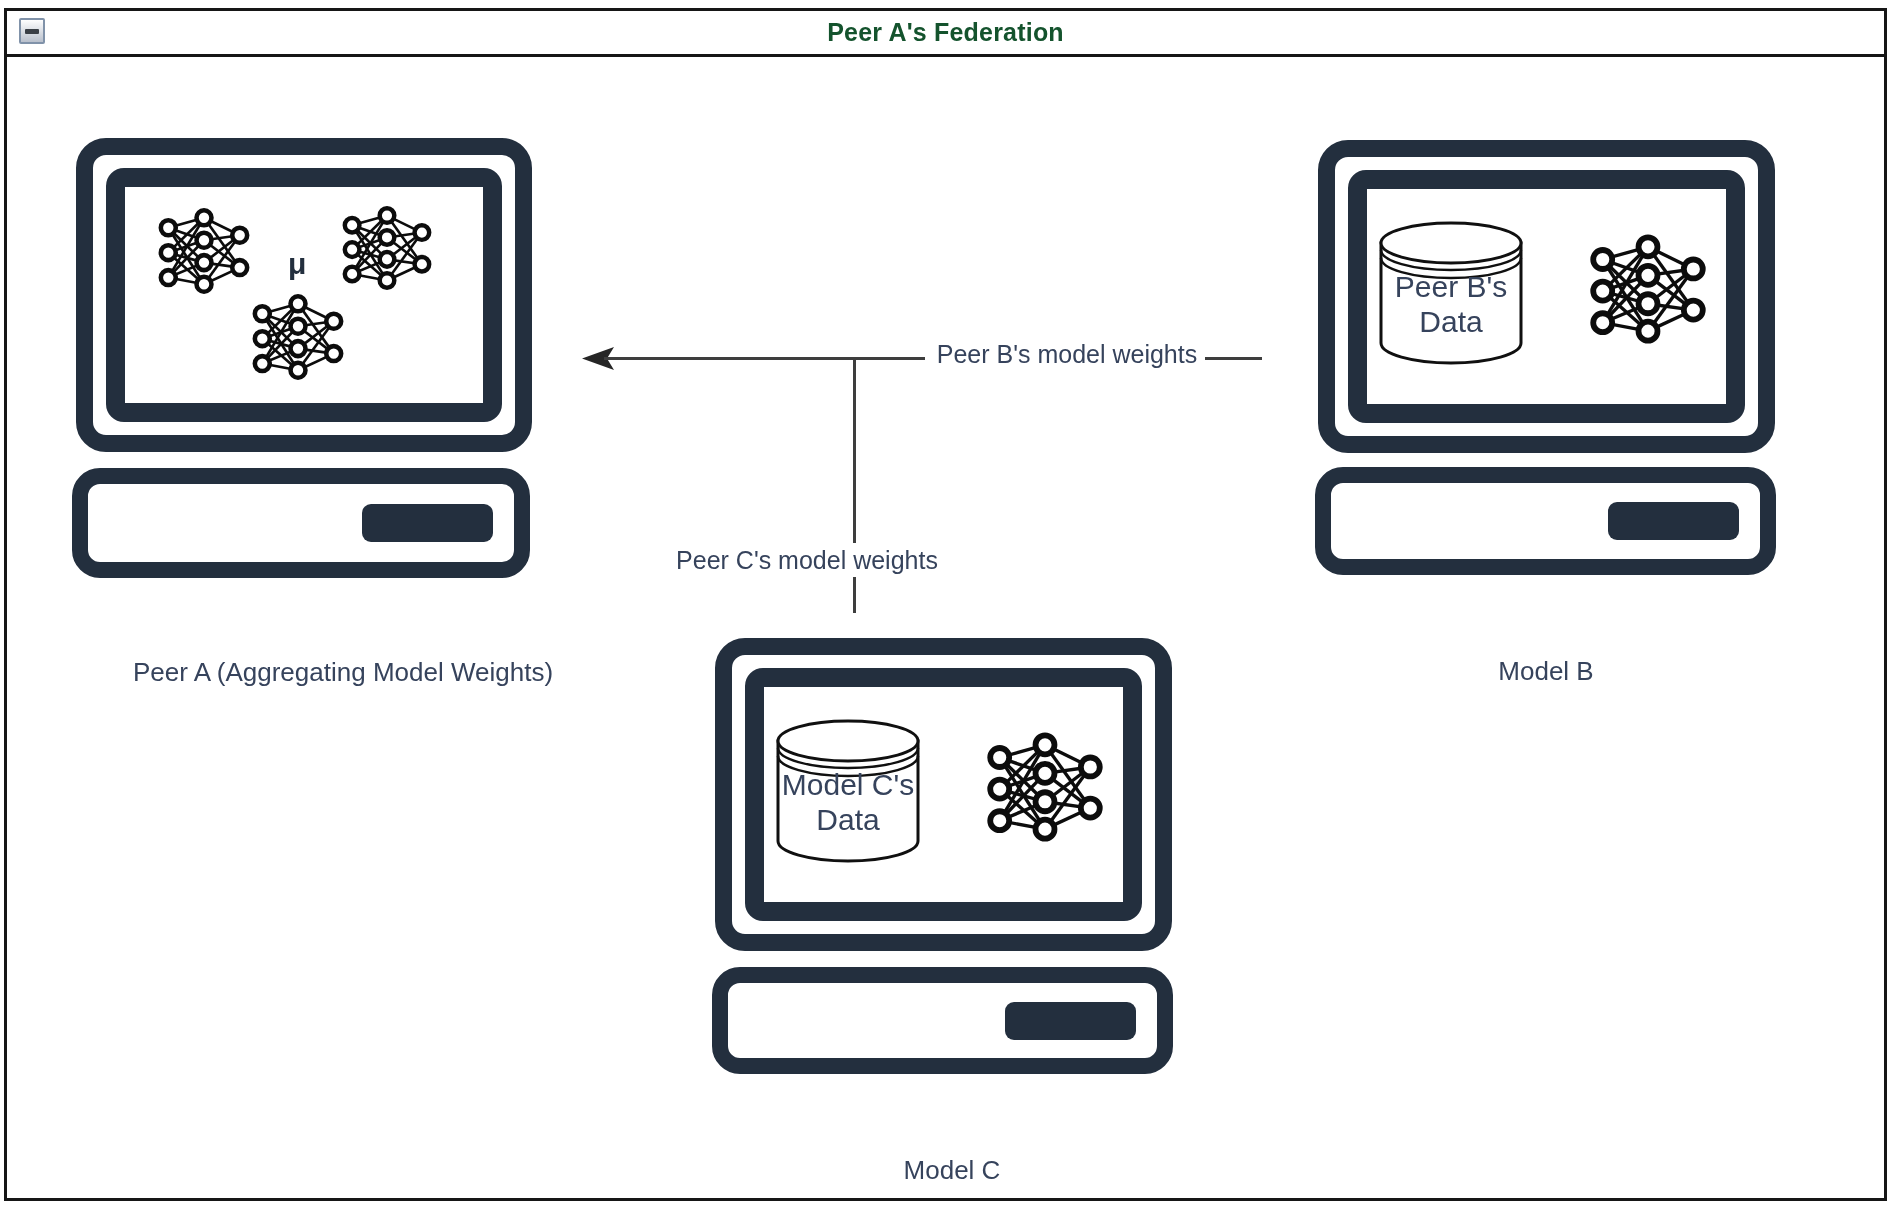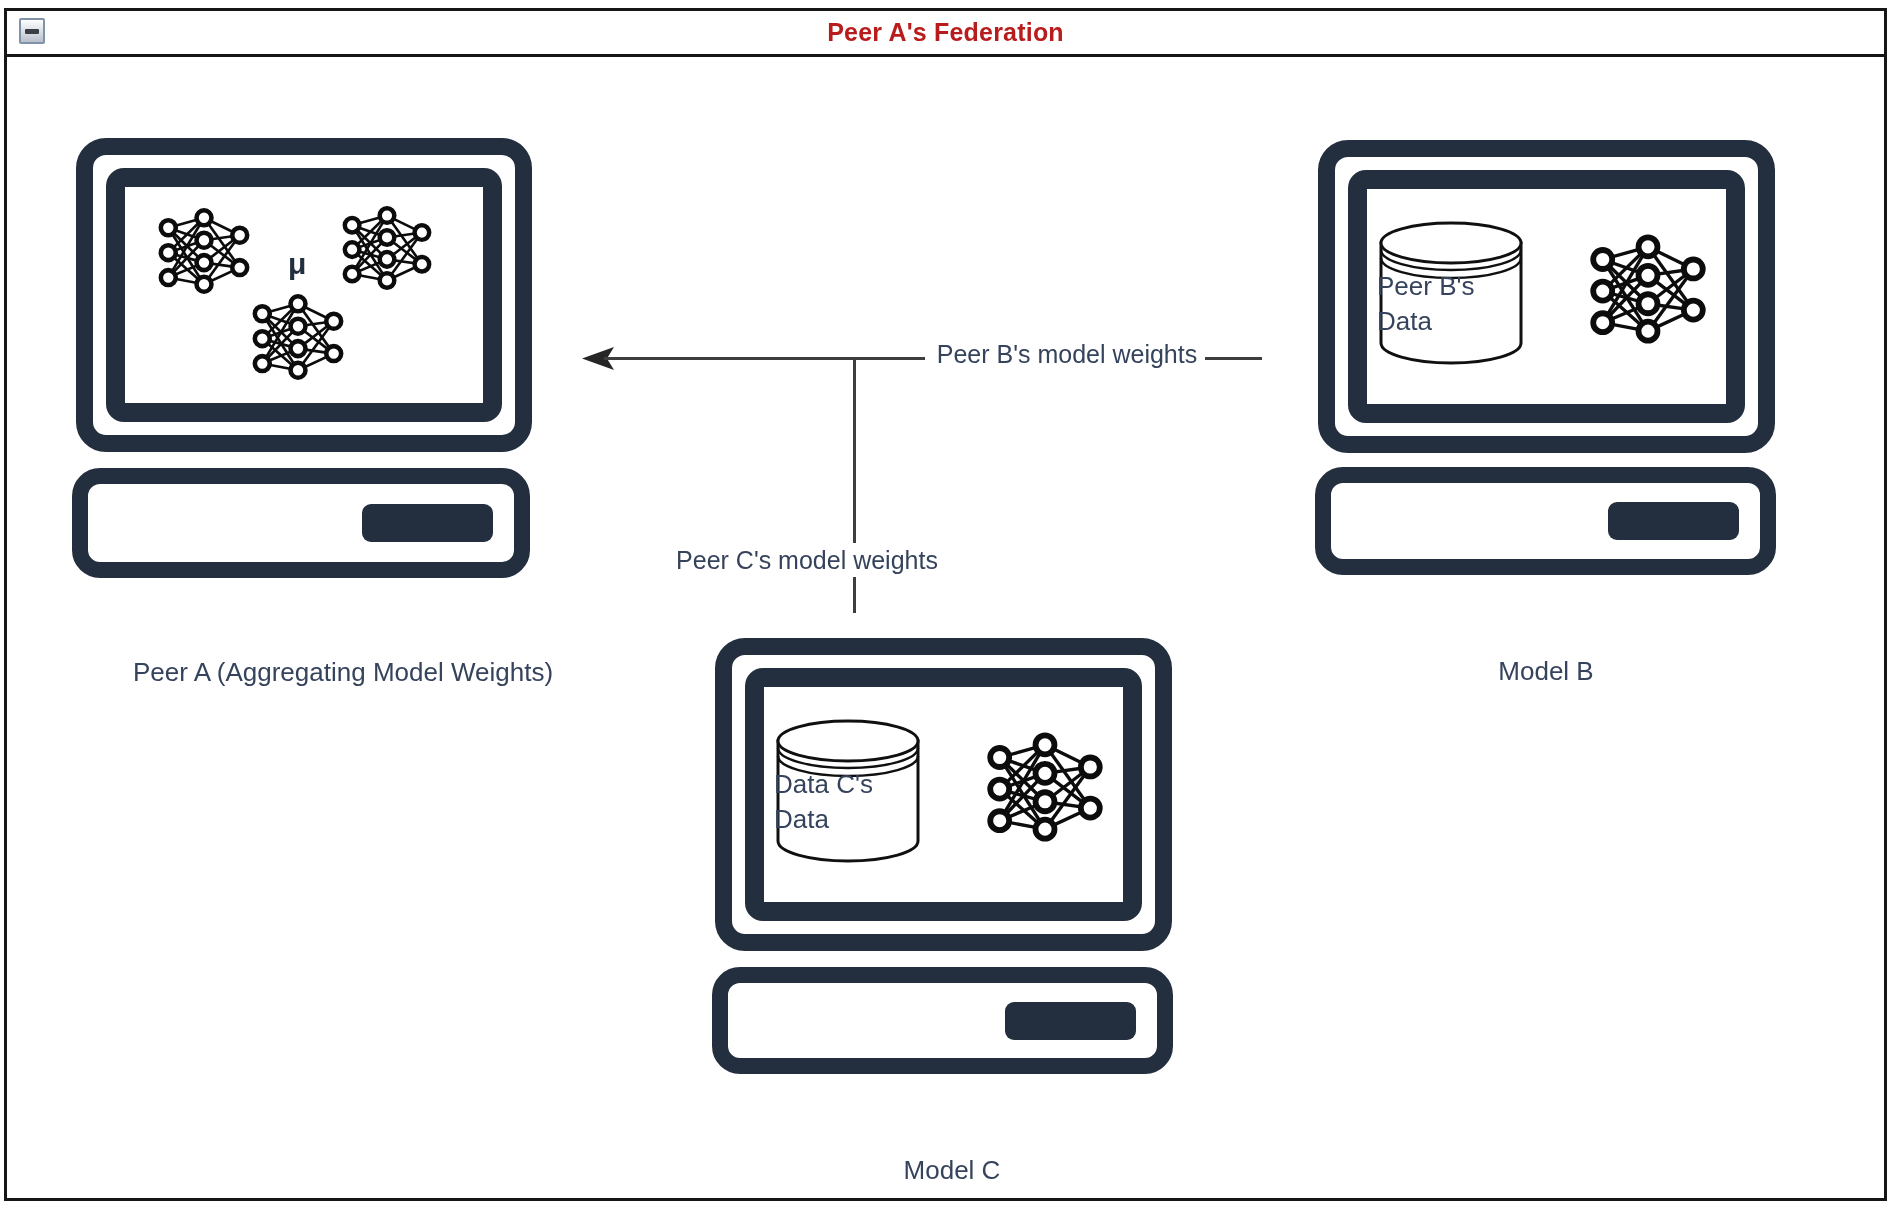--- a/index.html
+++ b/index.html
@@ -6,42 +6,42 @@
   body{font-family:"Liberation Sans","DejaVu Sans",sans-serif;}
   #canvas{position:relative;width:1900px;height:1214px;background:#fff;overflow:hidden;
           --pc:#232F3E; --line:#3e3e3e; --label:#36435c; --frame:#161616;}
 
   
   .frame{position:absolute;left:4px;top:8px;width:1883px;height:1193px;
          border:3px solid var(--frame);background:#fff;box-sizing:border-box;}
 
   .title-bar{position:relative;width:100%;height:46px;border-bottom:3px solid var(--frame);
              display:flex;align-items:center;justify-content:center;box-sizing:border-box;}
-  .title-text{font-size:25px;font-weight:bold;color:#b91c1c;letter-spacing:.2px;}
+  .title-text{font-size:25px;font-weight:bold;color:#14532d;letter-spacing:.2px;}
   .collapse-btn{position:absolute;left:12px;top:7px;width:26px;height:26px;box-sizing:border-box;
                 border:2px solid #8092a9;border-radius:2px;
                 background:linear-gradient(#fefefe,#b9c0cc);cursor:pointer;
                 display:flex;align-items:center;justify-content:center;}
   .minus-bar{width:14px;height:5px;background:#3a3f46;border-radius:1px;}
 
   
   .monitor{position:absolute;border:17px solid var(--pc);border-radius:30px;background:#fff;
            box-sizing:border-box;padding:13px;}
   .bezel{width:100%;height:100%;border:19px solid var(--pc);border-radius:18px;background:#fff;
          box-sizing:border-box;position:relative;}
   .screen{position:relative;width:100%;height:100%;background:#fff;}
   .base{position:absolute;border:16px solid var(--pc);border-radius:28px;background:#fff;
         box-sizing:border-box;}
   .slot{position:absolute;right:21px;top:50%;transform:translateY(-50%);
         width:131px;height:38px;background:var(--pc);border-radius:9px;}
 
   .nn{position:absolute;}
   .cyl{position:absolute;}
-  .cyl-label{position:absolute;left:0;right:0;top:50px;text-align:left;
-             font-size:26px;line-height:35px;color:var(--label);}
+  .cyl-label{position:absolute;left:0;right:0;top:50px;text-align:center;
+             font-size:30px;line-height:35px;color:var(--label);}
 
   .mu{position:absolute;font-size:30px;font-weight:bold;color:#232F3E;}
 
   .peer-label{position:absolute;transform:translateX(-50%);white-space:nowrap;
               font-size:26px;color:var(--label);}
 
   .hline{position:absolute;height:3px;background:var(--line);}
   .vline{position:absolute;width:3px;background:var(--line);}
   .edge-label{position:absolute;transform:translate(-50%,-50%);white-space:nowrap;
               font-size:25px;color:var(--label);}
@@ -151,21 +151,21 @@
     <div class="peer-label" style="left:1539px;top:645px;">Model B</div>
 
     <div class="monitor" style="left:708px;top:627px;width:457px;height:313px;">
       <div class="bezel">
         <div class="screen">
           <div class="cyl" style="left:10px;top:30px;width:148px;height:148px;">
             <svg width="148" height="148">
                 <use href="#cyl-icon"></use>
               </svg>
             <div class="cyl-label">
-              <div>Data C's</div>
+              <div>Model C's</div>
               <div>Data</div>
             </div>
           </div>
           <svg class="nn" style="left:222px;top:44px;width:118px;height:112px;">
               <use href="#nn-icon"></use>
             </svg>
         </div>
       </div>
     </div>
     <div class="base" style="left:705px;top:956px;width:461px;height:107px;">

